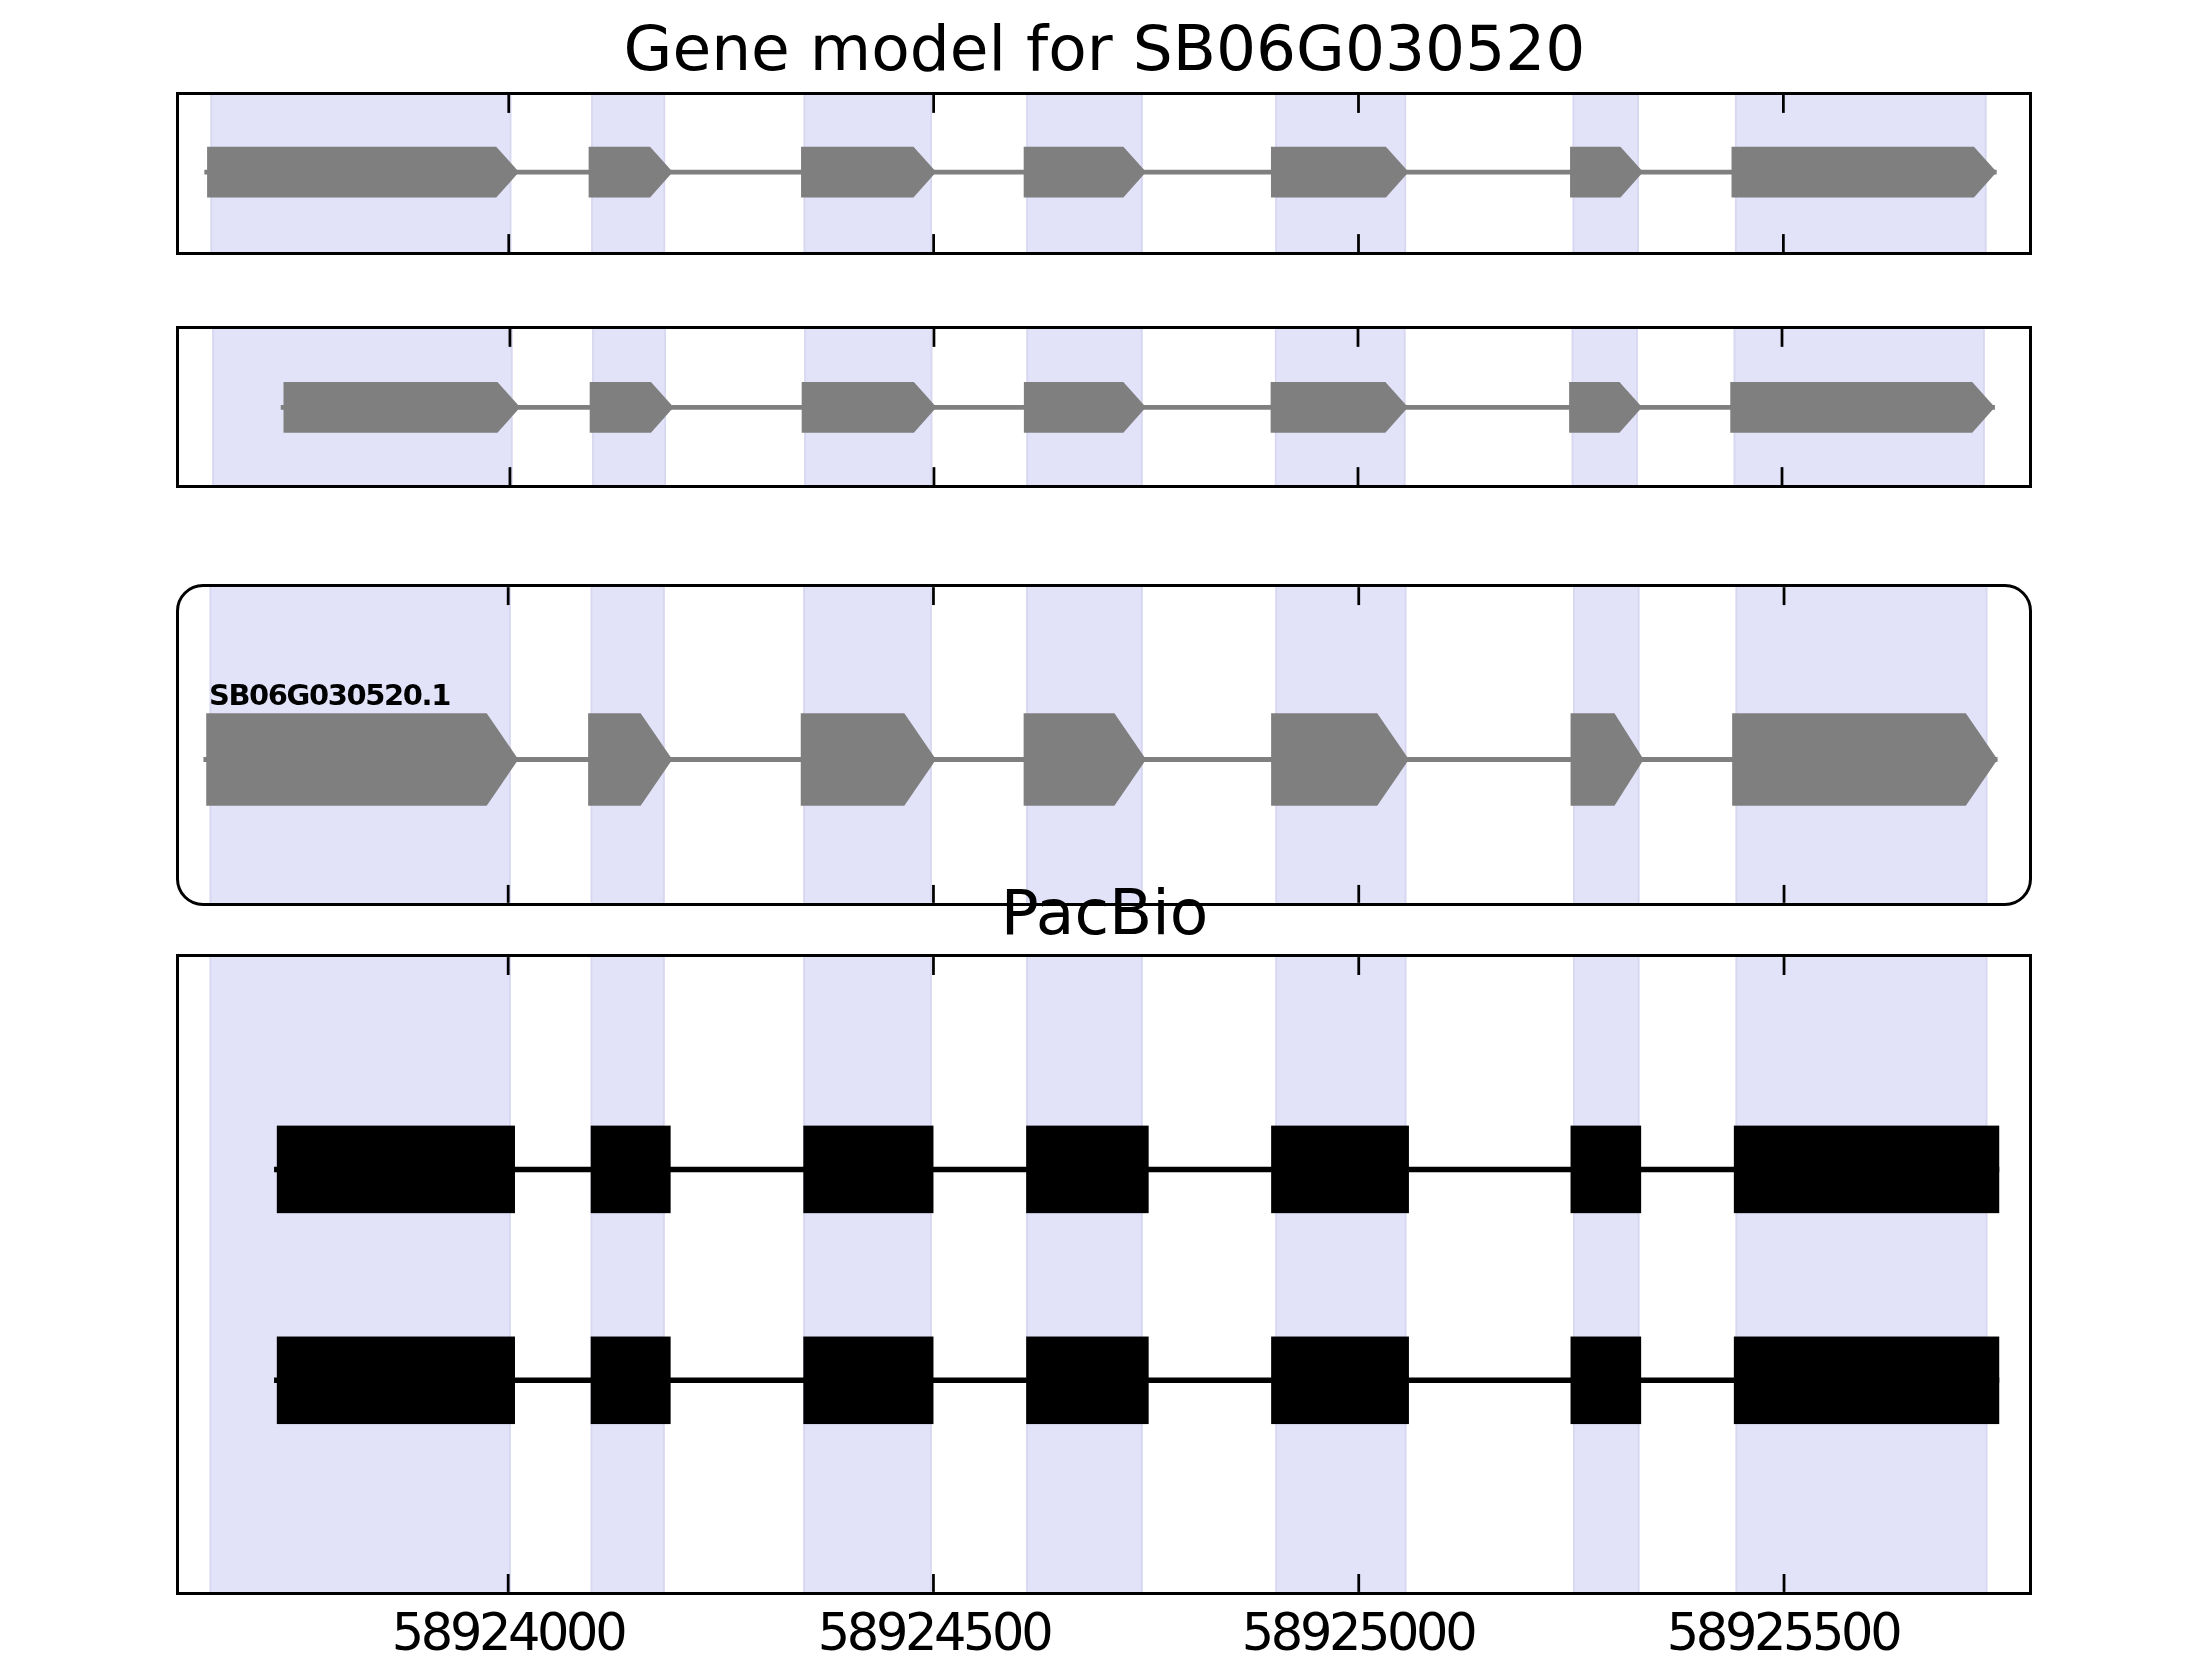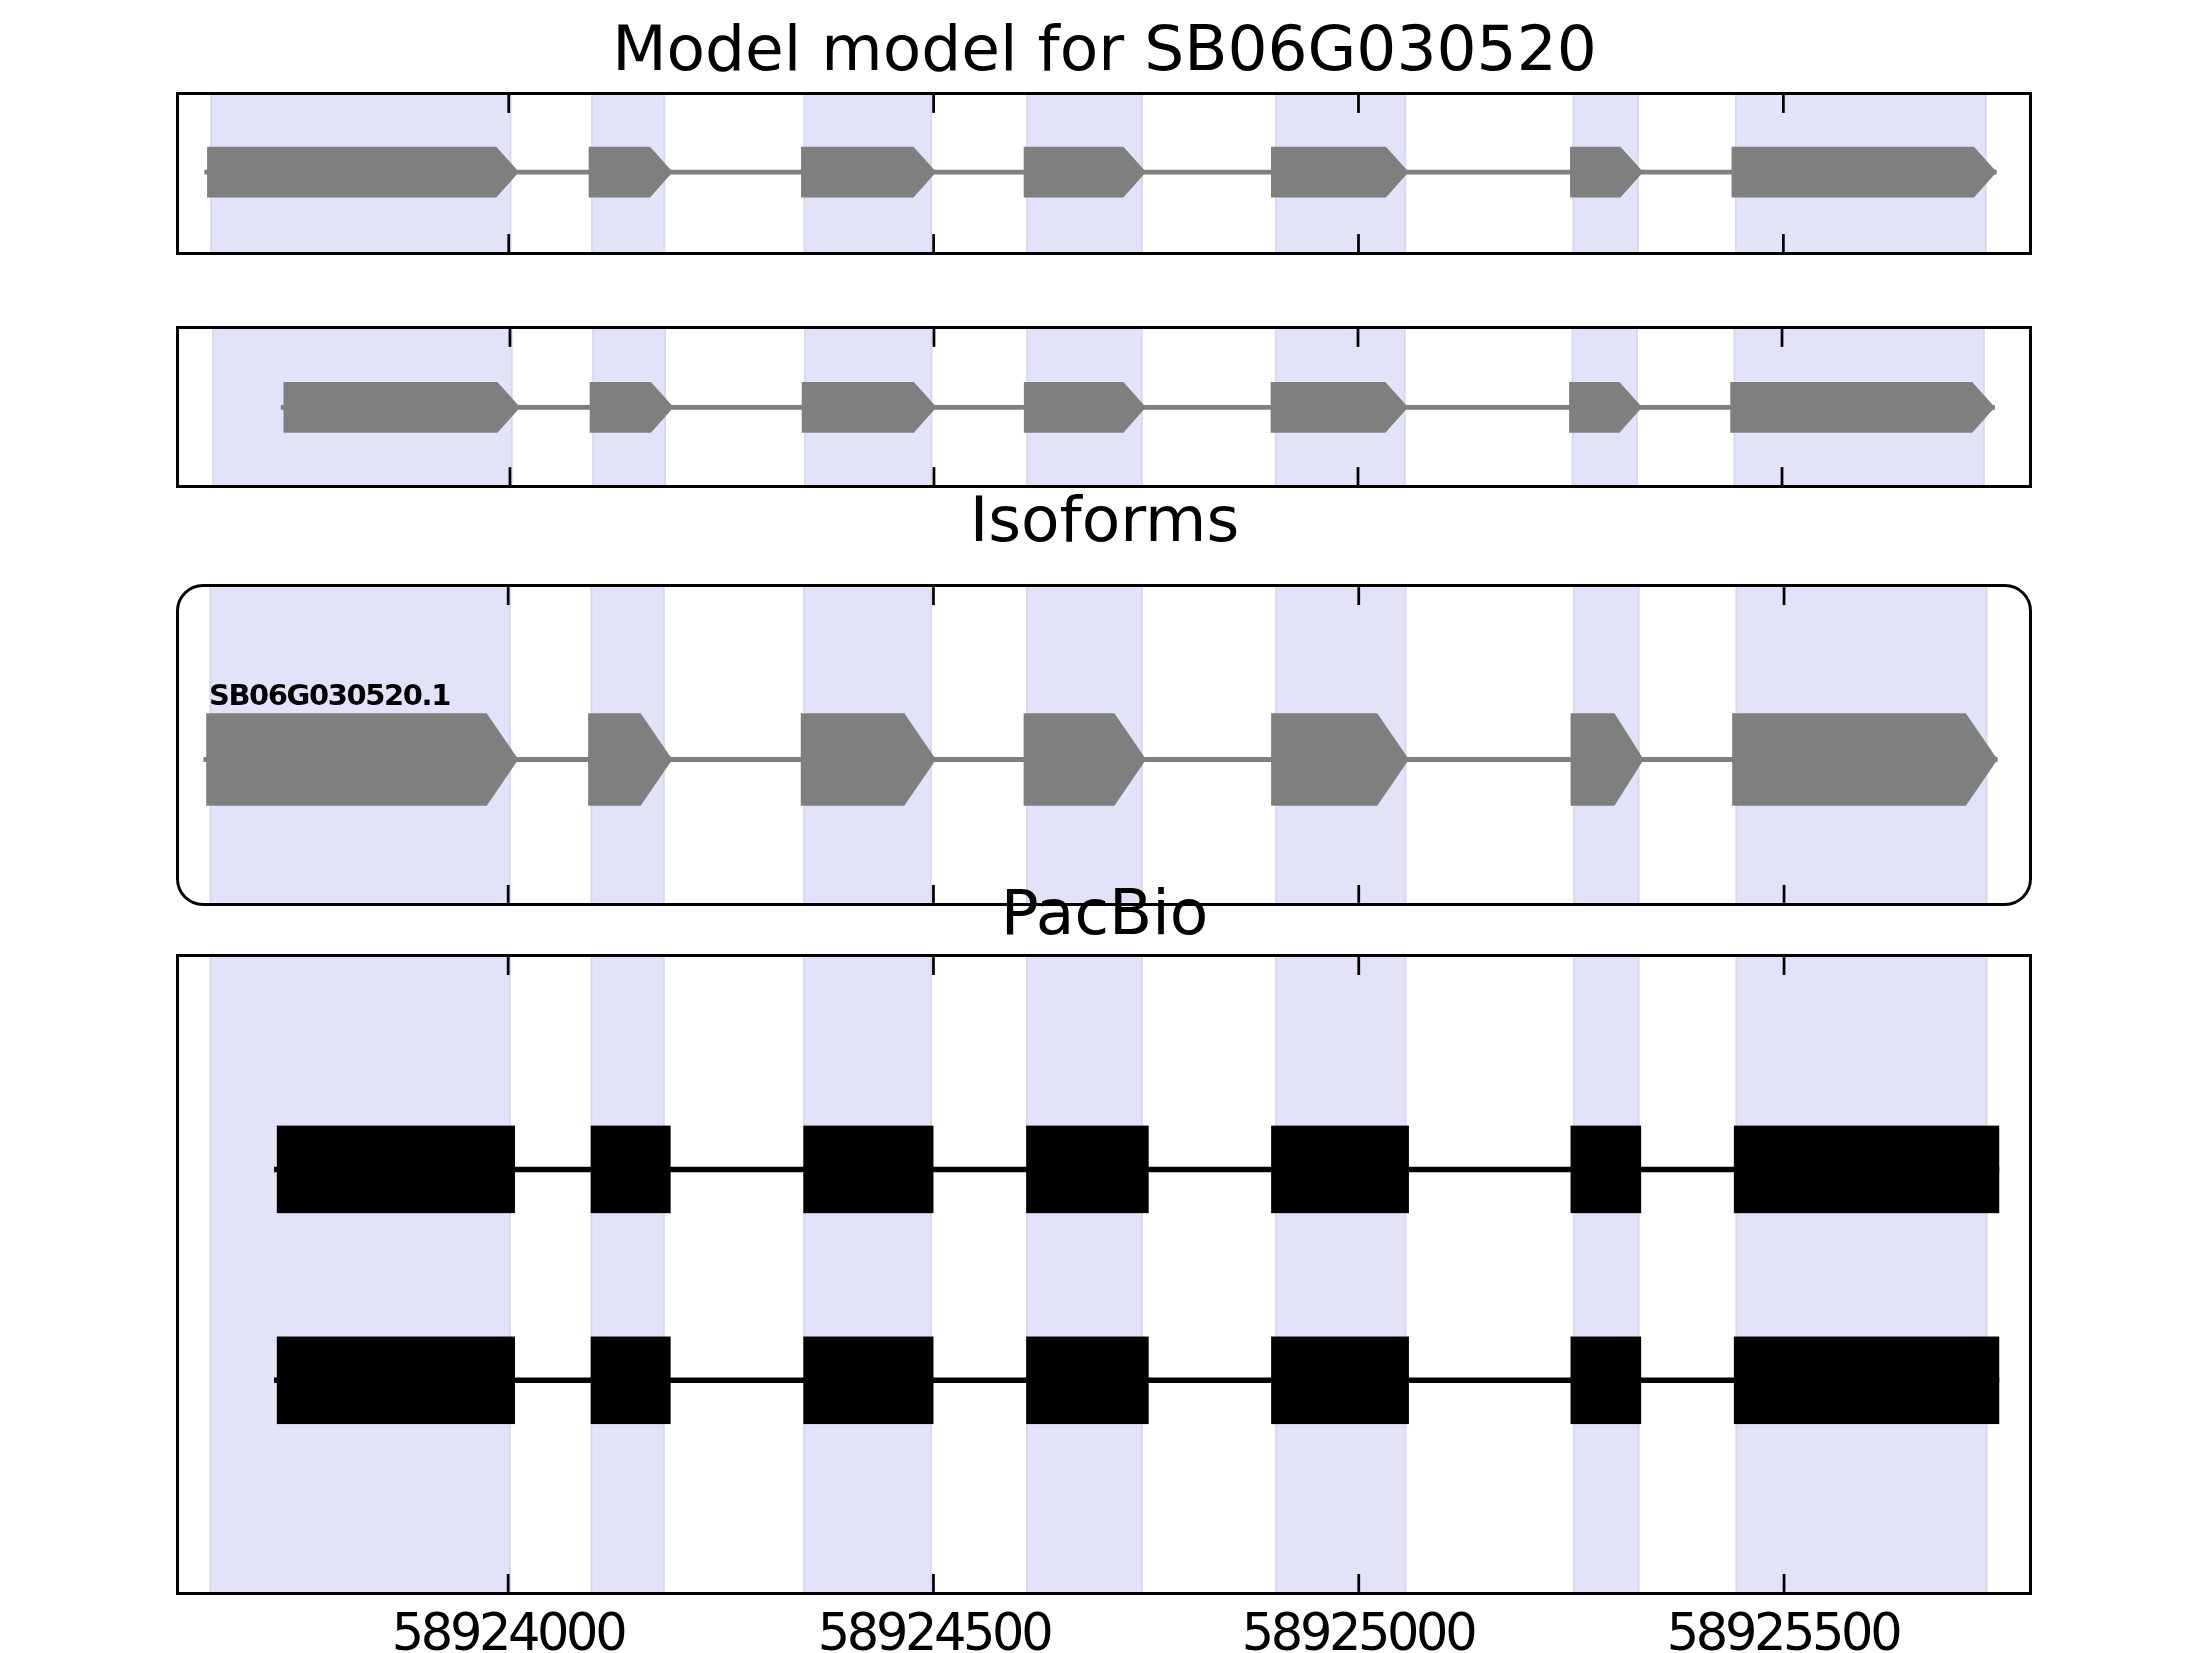--- a/index.html
+++ b/index.html
@@ -47,21 +47,21 @@
   .x0{left:267px;}
   .x1{left:693px;}
   .x2{left:1117px;}
   .x3{left:1542px;}
 </style>
 </head>
 <body>
 
 <div class="fig">
 
-  <div class="title t1">Model model for SB06G030520</div>
+  <div class="title t1">Gene model for SB06G030520</div>
   <div class="panel p1">
     <svg class="panel-svg" width="1850" height="157" viewBox="0 0 2684 228">
         <rect x="44.424827586206895" y="0" width="436.8441379310345" height="228" fill="#e2e2f9"></rect>
         <rect x="44.424827586206895" y="0" width="2.5" height="228" fill="#d7d7f0"></rect>
         <rect x="478.7689655172414" y="0" width="2.5" height="228" fill="#d7d7f0"></rect>
         <rect x="597.2671264367816" y="0" width="107.36000000000001" height="228" fill="#e2e2f9"></rect>
         <rect x="597.2671264367816" y="0" width="2.5" height="228" fill="#d7d7f0"></rect>
         <rect x="702.1271264367816" y="0" width="2.5" height="228" fill="#d7d7f0"></rect>
         <rect x="905.7728735632185" y="0" width="186.33747126436776" height="228" fill="#e2e2f9"></rect>
         <rect x="905.7728735632185" y="0" width="2.5" height="228" fill="#d7d7f0"></rect>
@@ -132,21 +132,20 @@
         <polygon points="148.08275862068965,77 459.3751724137931,77 492.3751724137931,114 459.3751724137931,151 148.08275862068965,151" fill="#7f7f7f"></polygon>
         <polygon points="593.5650574712644,77 682.7333333333333,77 715.7333333333333,114 682.7333333333333,151 593.5650574712644,151" fill="#7f7f7f"></polygon>
         <polygon points="902.0708045977012,77 1065.280459770115,77 1098.280459770115,114 1065.280459770115,151 902.0708045977012,151" fill="#7f7f7f"></polygon>
         <polygon points="1225.384827586207,77 1370.0841379310345,77 1403.0841379310345,114 1370.0841379310345,151 1225.384827586207,151" fill="#7f7f7f"></polygon>
         <polygon points="1584.4855172413793,77 1751.3972413793103,77 1784.3972413793103,114 1751.3972413793103,151 1584.4855172413793,151" fill="#7f7f7f"></polygon>
         <polygon points="2018.8616091954023,77 2091.9875862068966,77 2124.9875862068966,114 2091.9875862068966,151 2018.8616091954023,151" fill="#7f7f7f"></polygon>
         <polygon points="2253.325977011494,77 2605.3411494252873,77 2638.3411494252873,114 2605.3411494252873,151 2253.325977011494,151" fill="#7f7f7f"></polygon>
       </svg>
   </div>
 
-  <div class="title t3">Isoforms</div>
   <div class="panel p3">
     <svg class="panel-svg" width="1850" height="316" viewBox="0 0 2684 458">
         <rect x="44.424827586206895" y="0" width="436.8441379310345" height="458" fill="#e2e2f9"></rect>
         <rect x="44.424827586206895" y="0" width="2.5" height="458" fill="#d7d7f0"></rect>
         <rect x="478.7689655172414" y="0" width="2.5" height="458" fill="#d7d7f0"></rect>
         <rect x="597.2671264367816" y="0" width="107.36000000000001" height="458" fill="#e2e2f9"></rect>
         <rect x="597.2671264367816" y="0" width="2.5" height="458" fill="#d7d7f0"></rect>
         <rect x="702.1271264367816" y="0" width="2.5" height="458" fill="#d7d7f0"></rect>
         <rect x="905.7728735632185" y="0" width="186.33747126436776" height="458" fill="#e2e2f9"></rect>
         <rect x="905.7728735632185" y="0" width="2.5" height="458" fill="#d7d7f0"></rect>

